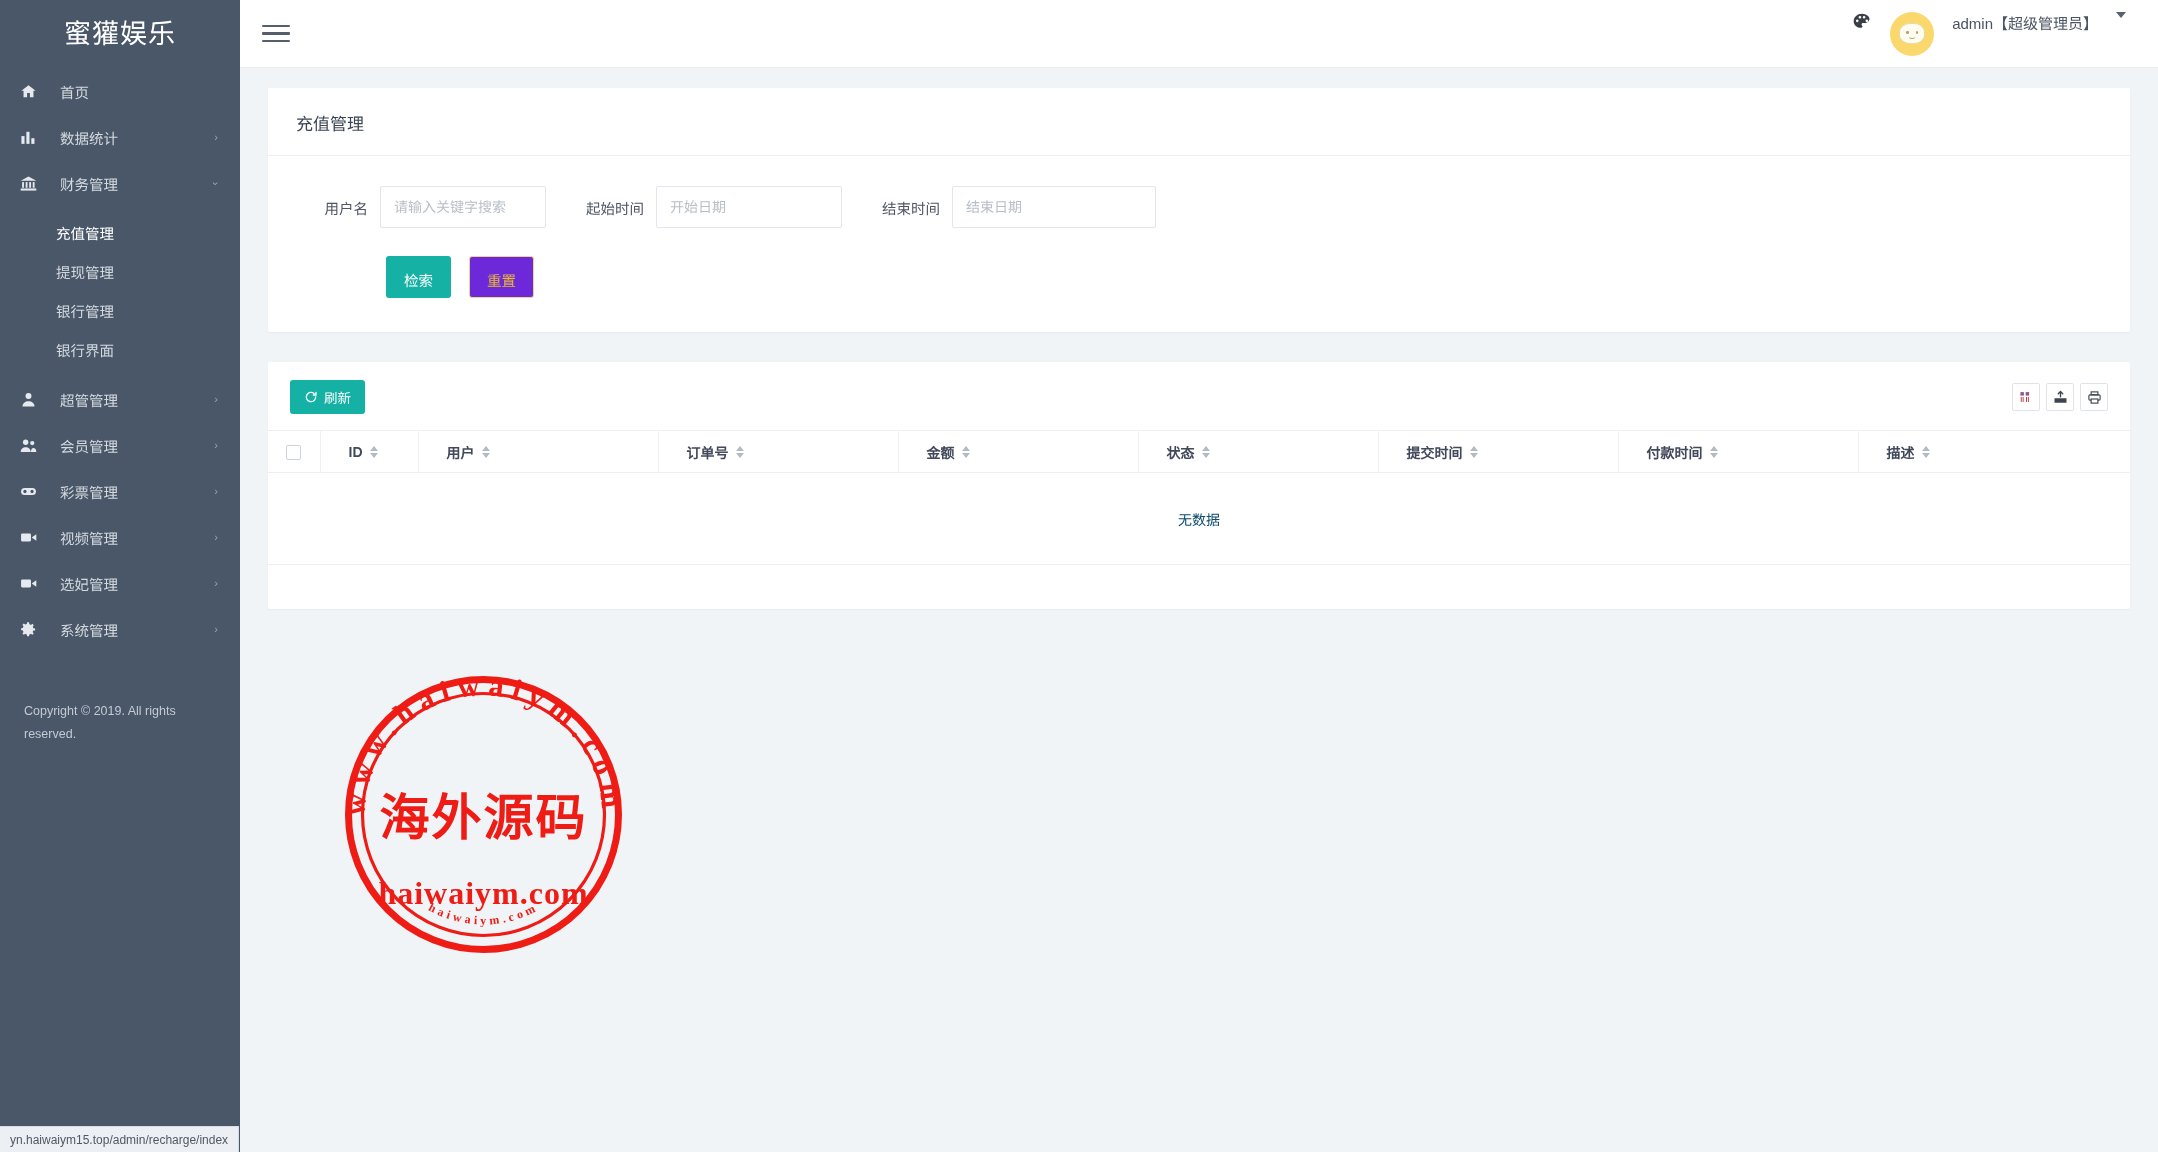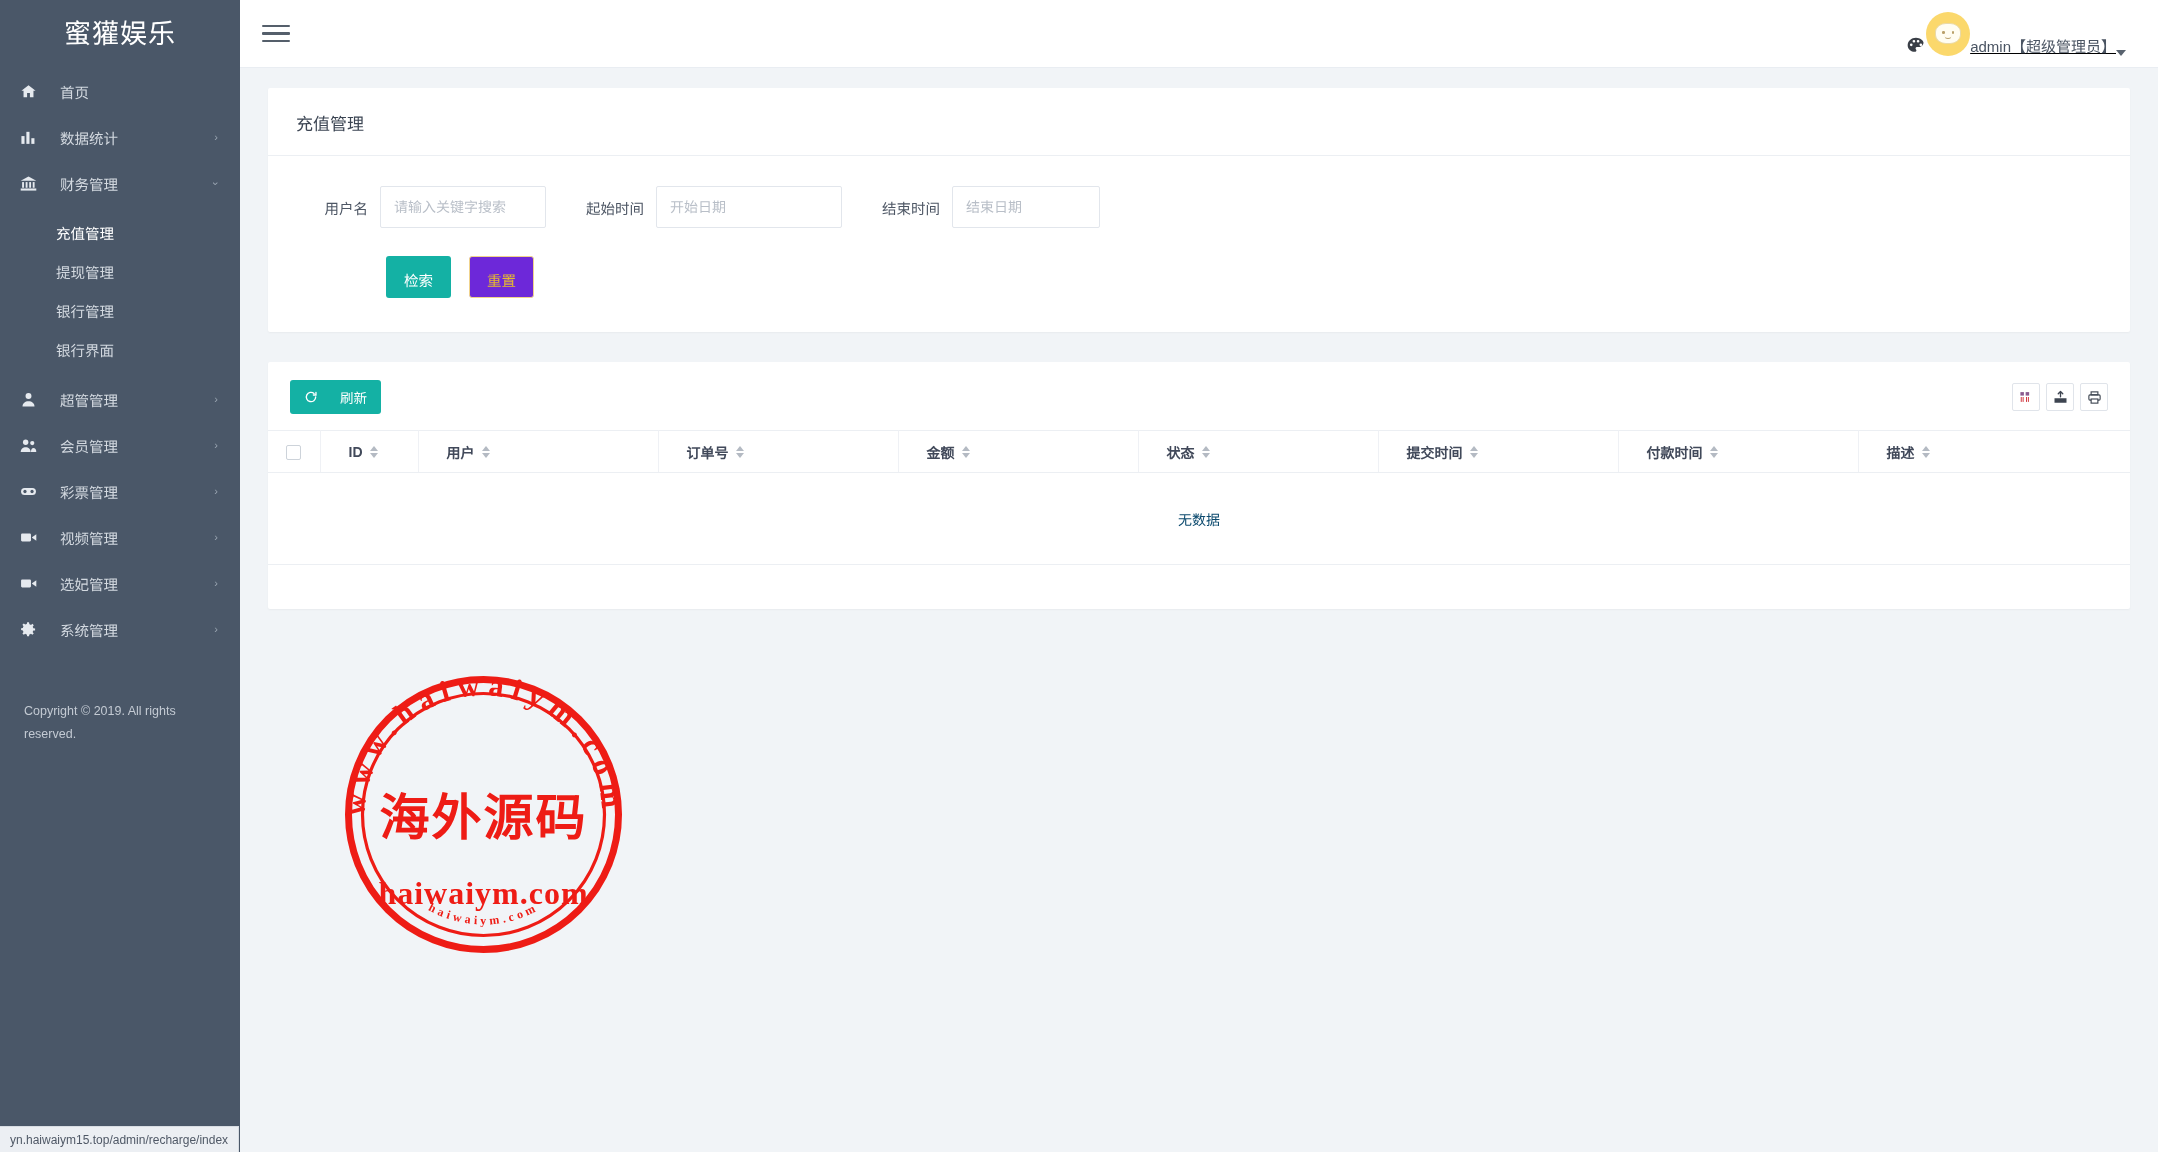--- a/index.html
+++ b/index.html
@@ -83,23 +83,23 @@
   }
   #hamburger {
     margin-left:22px;
     width:28px; height:28px;
     display:flex; flex-direction:column; justify-content:center; gap:5px;
     cursor:pointer;
   }
   #hamburger i { display:block; height:2.5px; background:#555f6b; border-radius:1px; }
   #topbar-right {
     margin-left:auto;
-    display:flex; align-items:flex-end;
+    display:flex; align-items:flex-start;
     margin-right:32px;
-    text-decoration:underline;
+    gap:18px;
   }
   #palette-btn { cursor:pointer; display:flex; align-items:center; }
   #avatar {
     width:44px; height:44px;
     border-radius:50%;
     background:#fbd86c;
     display:flex; align-items:center; justify-content:center;
     cursor:pointer;
     flex:0 0 44px;
   }
@@ -202,21 +202,21 @@
   #table-toolbar {
     display:flex; align-items:center;
     padding:18px 22px 16px 22px;
   }
   #btn-refresh {
     height:34px;
     background:#14b1a4;
     color:#fff;
     border:none; border-radius:3px;
     font-size:13.5px;
-    display:flex; align-items:center; gap:22px;
+    display:flex; align-items:center; gap:6px;
     padding:0 14px;
     cursor:pointer;
     font-family:"Liberation Sans","DejaVu Sans",sans-serif;
   }
   #tool-icons { margin-left:auto; display:flex; gap:6px; }
   .tool-ico {
     width:28px; height:28px;
     border:1px solid #e0e4ea;
     border-radius:2px;
     background:#fff;
@@ -441,21 +441,21 @@
         <div class="field" style="margin-left: 0px;">
           <div class="field-label" style="width: 100px; margin-right: 12px;">用户名</div>
           <input class="field-input" type="text" placeholder="请输入关键字搜索" style="width: 166px;">
         </div>
         <div class="field" style="margin-left: 38px;">
           <div class="field-label" style="width: 60px; margin-right: 12px;">起始时间</div>
           <input class="field-input" type="text" placeholder="开始日期" style="width: 186px;">
         </div>
         <div class="field" style="margin-left: 38px;">
           <div class="field-label" style="width: 60px; margin-right: 12px;">结束时间</div>
-          <input class="field-input" type="text" placeholder="结束日期" style="width: 148px;">
+          <input class="field-input" type="text" placeholder="结束日期" style="width: 204px;">
         </div>
       </div>
     <div id="btn-row">
       <button class="btn" id="btn-search">检索</button>
       <button class="btn" id="btn-reset">重置</button>
     </div>
   </div>
 
   <div class="panel" id="table-panel">
     <div id="table-toolbar">

